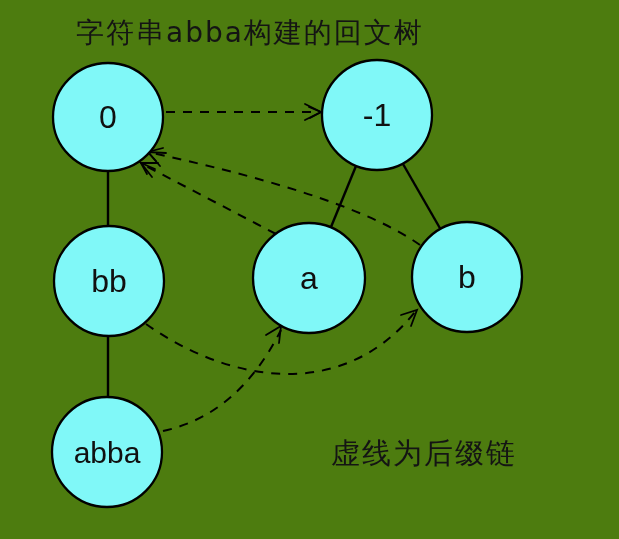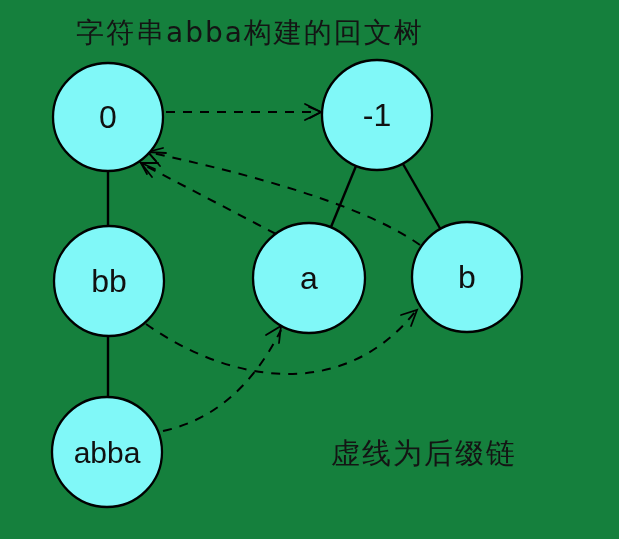--- a/index.html
+++ b/index.html
@@ -1,19 +1,19 @@
 <!DOCTYPE html>
 <html><head>
 <meta charset="utf-8">
 <style>
   html,body{margin:0;padding:0;background:#ffffff;}
   .canvas{
     position:relative;
     width:619px;height:539px;
-    background:#15803d;
+    background:#4d7c0f;
     font-family:"Liberation Sans", sans-serif;
     overflow:hidden;
   }
   svg{display:block;}
   .cjk-text{
     font-family:"DejaVu Sans", sans-serif;
     fill:#141414;
     letter-spacing:2px;
   }
   .node-label{

